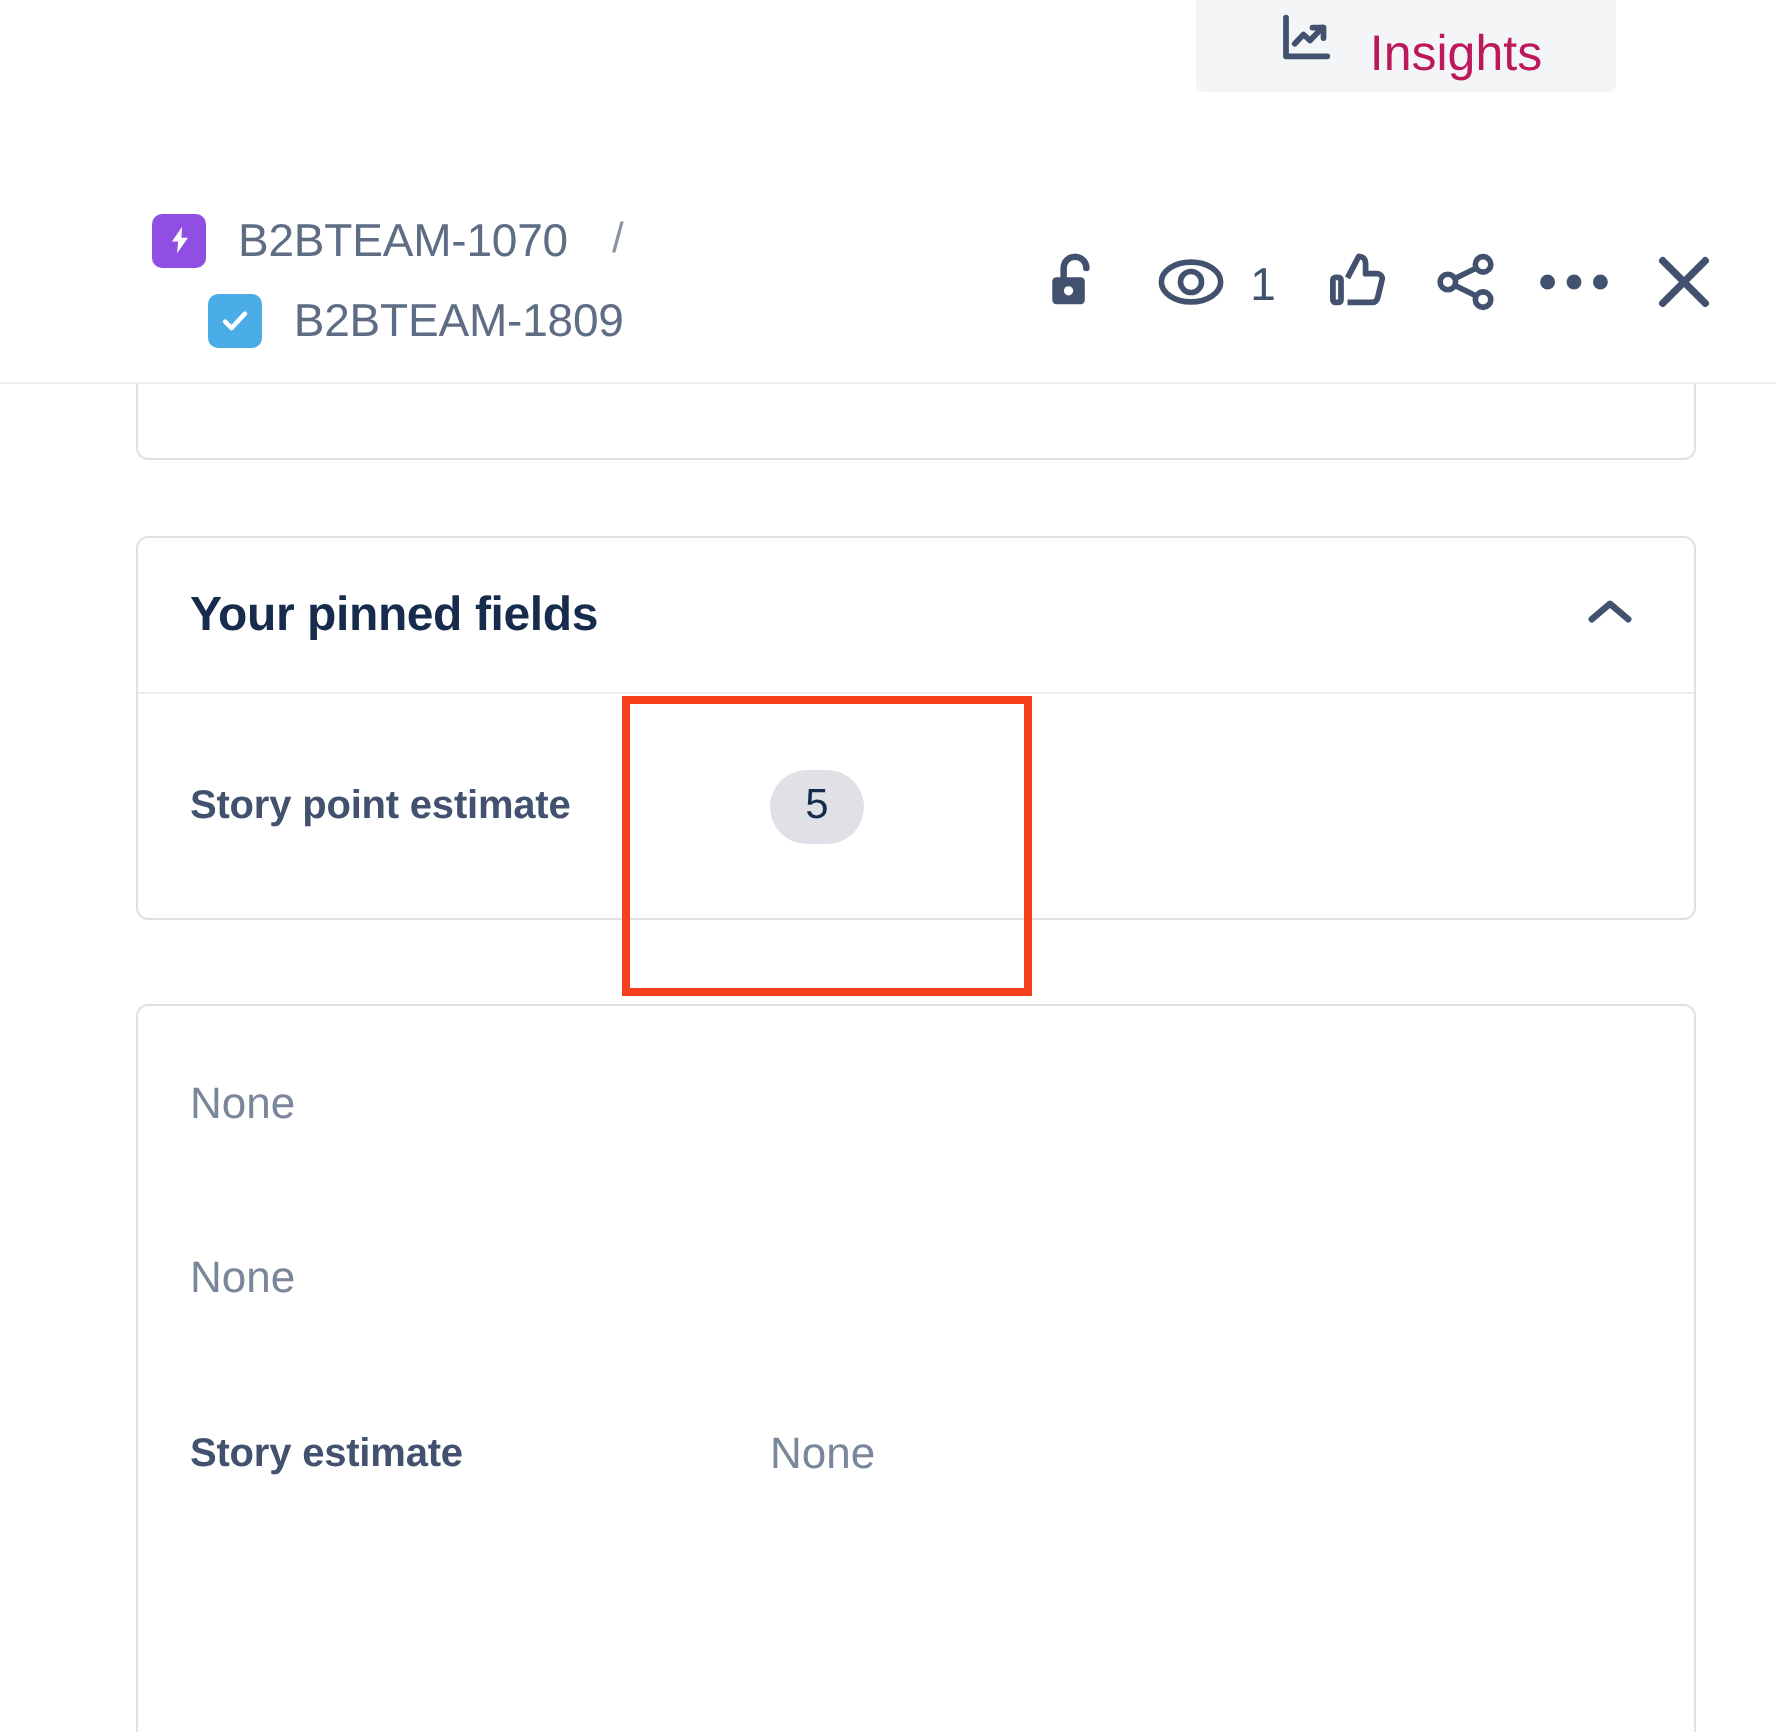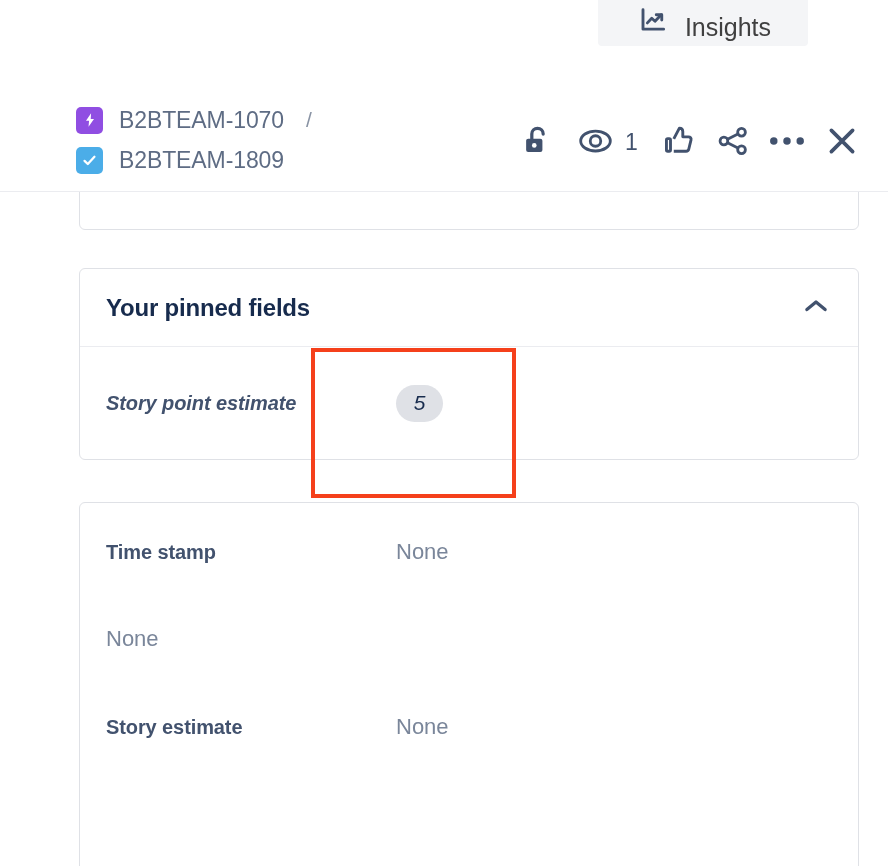--- a/index.html
+++ b/index.html
@@ -37,21 +37,21 @@
     align-items: flex-end;
     justify-content: center;
     gap: 14px;
     padding-bottom: 6px;
     box-sizing: border-box;
     cursor: pointer;
   }
   .insights-btn .label {
     font-size: 25px;
     font-weight: 400;
-    color: #404040;
+    color: #be185d;
     line-height: 1;
   }
 
   
   .issue-header {
     position: absolute;
     top: 92px;
     left: 0;
     width: 888px;
     height: 100px;
@@ -60,20 +60,21 @@
     box-sizing: border-box;
     z-index: 20;
   }
   .breadcrumb {
     position: absolute;
     left: 76px;
     top: 12px;
     display: flex;
     flex-direction: column;
     gap: 8px;
+    align-items: flex-end;
   }
   .crumb-row {
     display: flex;
     align-items: center;
     gap: 16px;
     height: 32px;
   }
   .type-icon {
     width: 27px;
     height: 27px;
@@ -137,21 +138,20 @@
   }
 
   .card {
     position: absolute;
     left: 68px;
     width: 780px;
     background: #ffffff;
     border: 1px solid #dfe1e6;
     border-radius: 6px;
     box-sizing: border-box;
-    margin-left: 11px;
   }
 
   
   .card.clipped {
     top: -38px;
     height: 76px;
     overflow: hidden;
   }
 
   .card.pinned { top: 76px; }
@@ -187,21 +187,21 @@
 
   .card-body { padding: 0; }
 
   .field-row {
     display: flex;
     align-items: center;
     min-height: 54px;
     padding: 0 26px;
     box-sizing: border-box;
   }
-  .pinned .field-row { height: 112px; font-style: italic; }
+  .pinned .field-row { height: 112px; }
   .field-label {
     font-size: 20px;
     font-weight: 700;
     color: #42526E;
     width: 290px;
     flex: none;
     letter-spacing: -0.1px;
   }
   .field-value {
     font-size: 22px;
@@ -364,21 +364,20 @@
         <span class="field-label">Story point estimate</span>
         <span class="pill">5</span>
       </div>
     </div>
   </div>
 
   <div class="card details">
     <div class="card-body">
 
       <div class="field-row">
-        <span class="field-label">Time stamp</span>
         <span class="field-value">None</span>
       </div>
 
       <div class="field-row">
         <span class="field-value">None</span>
       </div>
 
       <div class="field-row">
         <span class="field-label">Story estimate</span>
         <span class="field-value">None</span>

